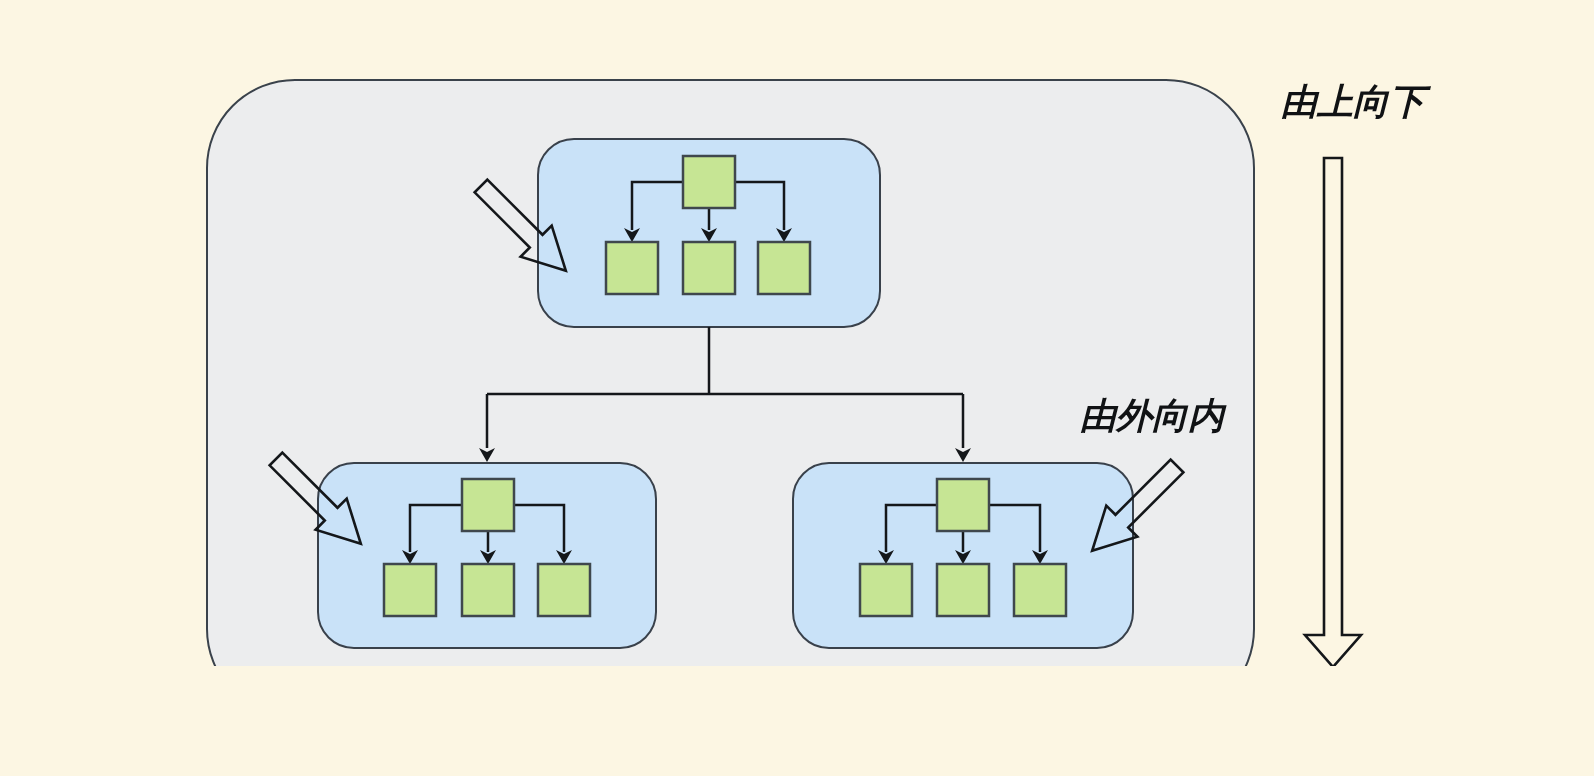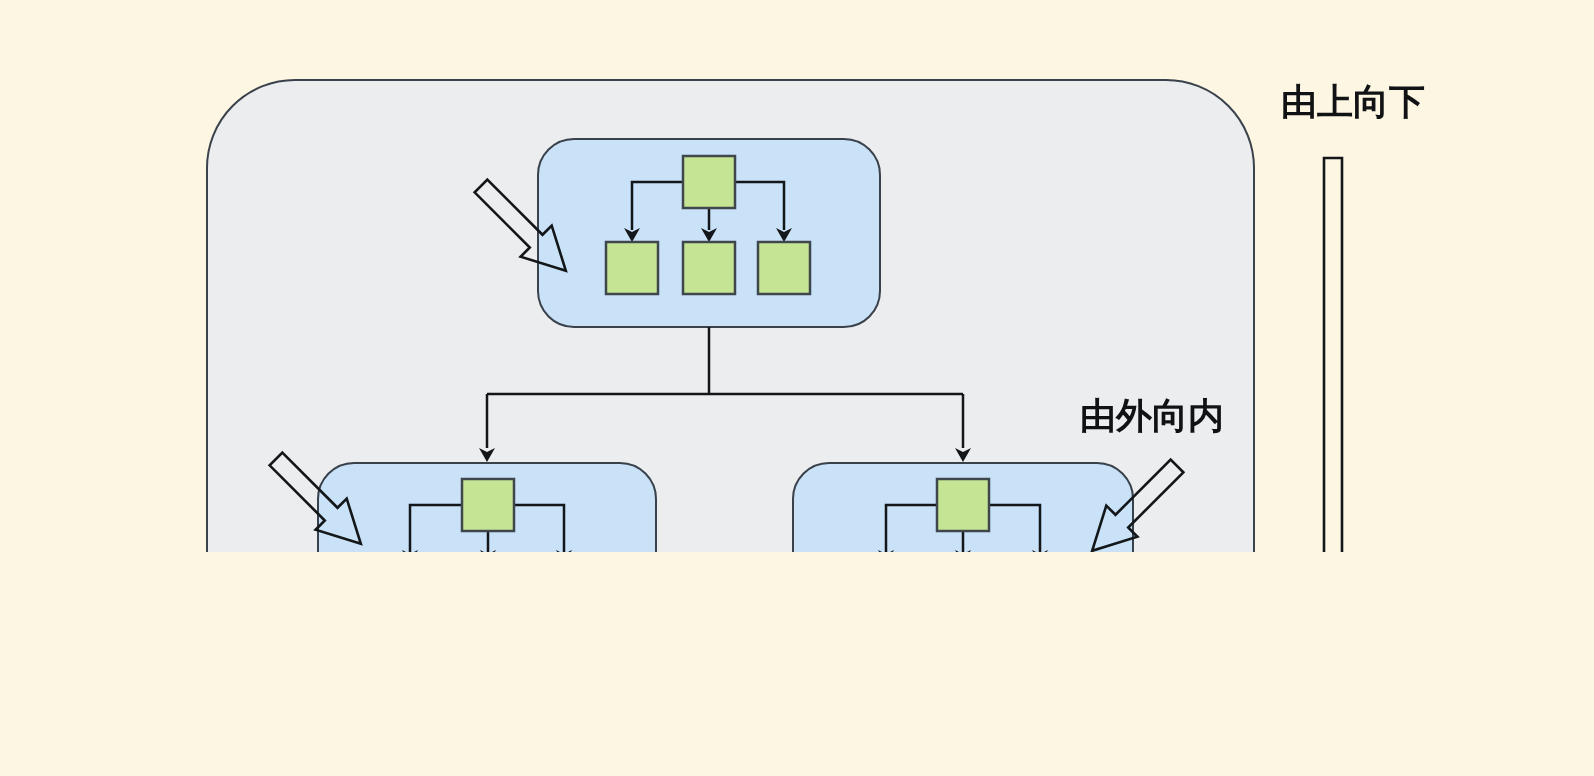--- a/index.html
+++ b/index.html
@@ -3,23 +3,24 @@
 <meta charset="utf-8">
 <style>
   html, body { margin: 0; padding: 0; }
   body {
     background: var(--page-bg, #FCF6E3);
     font-family: "Liberation Sans", "DejaVu Sans", sans-serif;
   }
   .stage {
     position: relative;
     width: 1594px;
-    height: 552px;
+    height: 666px;
     background: var(--page-bg, #FCF6E3);
     overflow: hidden;
+    font-style: italic;
   }
   .stage svg { position: absolute; inset: 0; display: block; }
 
   .container-rect {
     fill: var(--container-fill, #ECEDEE);
     stroke: var(--container-stroke, #3A424B);
     stroke-width: 2;
   }
   .unit-rect {
     fill: var(--unit-fill, #C9E2F8);

